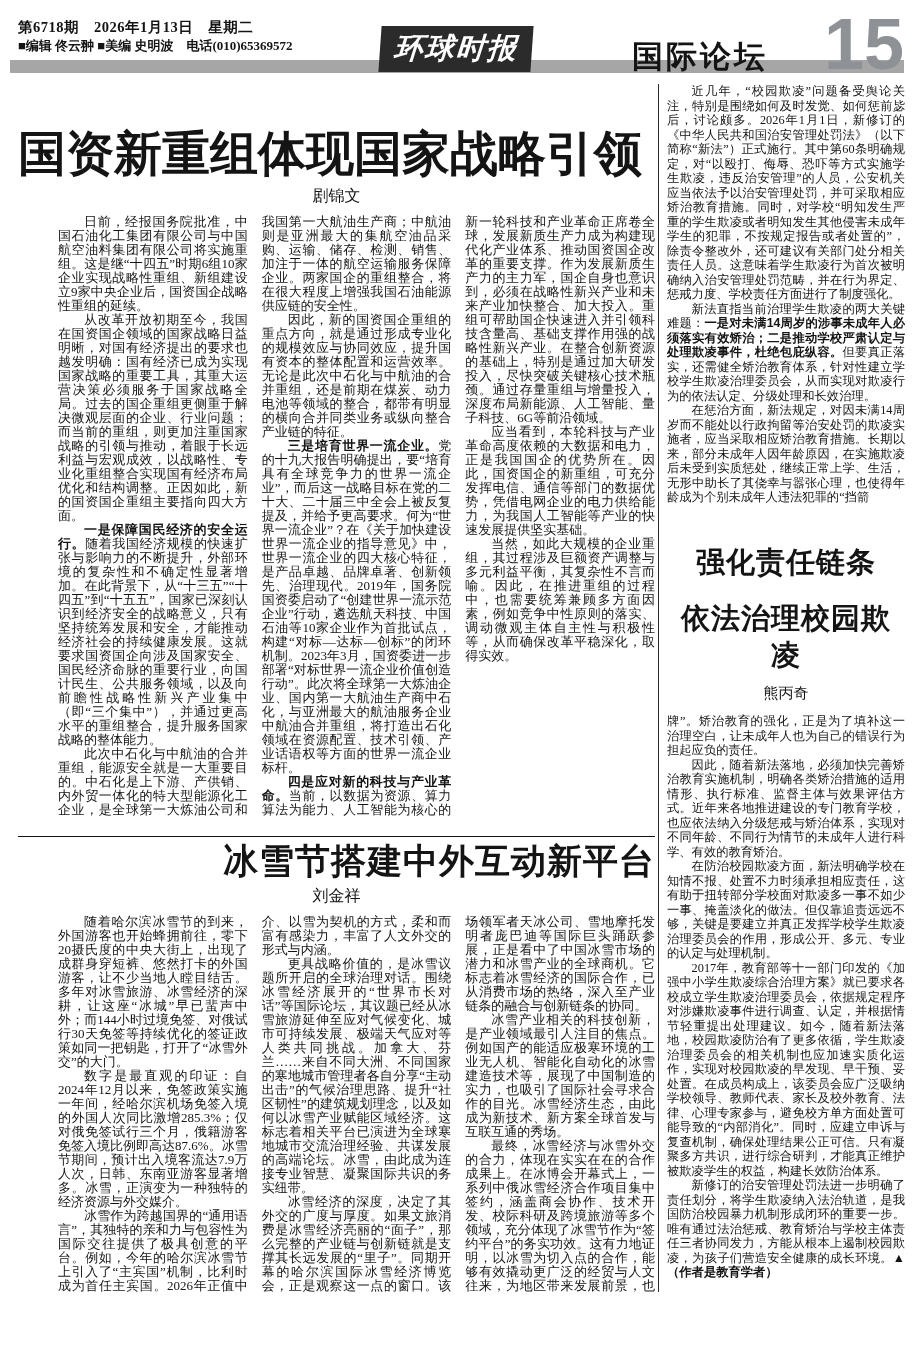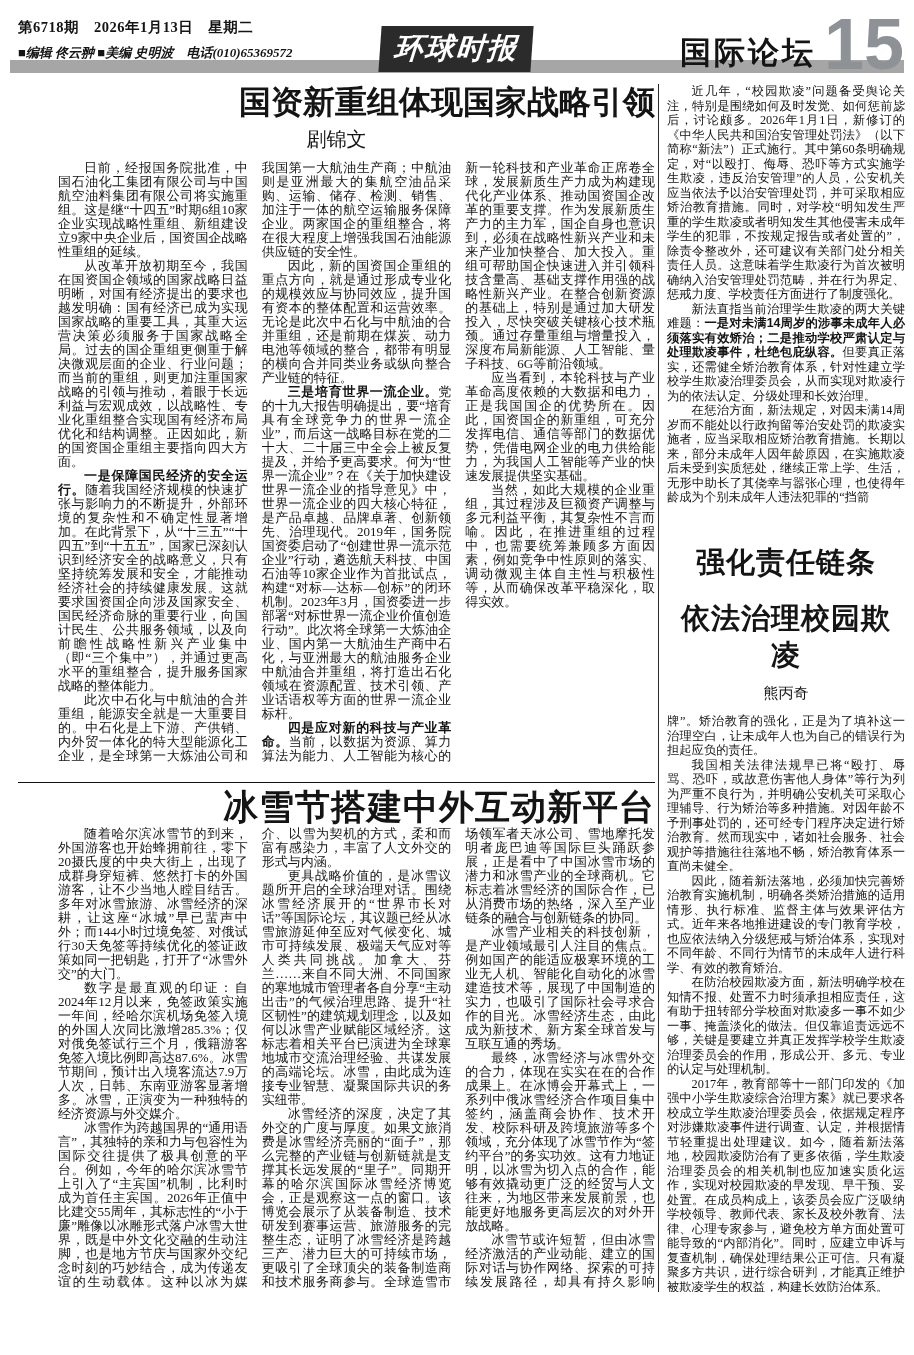--- a/index.html
+++ b/index.html
@@ -1,45 +1,45 @@
 <!DOCTYPE html>
 <html><head>
 <meta charset="utf-8">
 <style>
   html,body{margin:0;padding:0;background:#fff;}
   .page{position:relative;width:914px;height:1292px;background:#fff;overflow:hidden;
         font-family:"Liberation Serif","DejaVu Serif",serif;color:#141414;}
   
   .mast-meta{position:absolute;left:18px;top:18px;z-index:2;}
   .issue-line{font-size:14.5px;font-weight:bold;letter-spacing:.5px;}
-  .editor-line{font-size:13px;font-weight:bold;margin-top:7px;font-style:italic;}
+  .editor-line{font-size:13px;font-weight:bold;}
   .gray-bar{position:absolute;left:10px;top:60px;width:894px;height:13px;background:#a6a6a6;z-index:1;}
   .logo-box{position:absolute;left:380px;top:26px;width:152px;height:46px;background:#2b2b2b;
             color:#fff;display:flex;align-items:center;justify-content:center;z-index:3;
             font-size:29px;font-weight:bold;font-style:italic;letter-spacing:2px;
             transform:skewX(-4deg);}
-  .section-head{position:absolute;right:10px;top:10px;display:flex;align-items:flex-start;z-index:2;}
+  .section-head{position:absolute;right:10px;top:10px;display:flex;align-items:flex-end;z-index:2;gap:48px;}
   .section-name{font-size:31px;font-weight:bold;letter-spacing:3px;margin-top:22px;}
   .page-num{font-size:72px;font-weight:bold;line-height:.95;margin-left:8px;
             font-family:Liberation Sans, sans-serif;}
   
   .left-region{position:absolute;left:18px;top:84px;width:637px;}
   .vdiv{position:absolute;left:658px;top:84px;width:1px;height:1248px;background:#2a2a2a;}
   .right-region{position:absolute;left:667px;top:84px;width:238px;}
   
   p{margin:0;text-indent:2em;}
   p.noindent{text-indent:0;}
   .lead{font-family:"Liberation Sans","DejaVu Sans",sans-serif;font-weight:bold;}
   .cols{column-count:3;column-gap:14px;column-fill:auto;overflow:hidden;
         text-align:justify;font-size:13px;line-height:14px;margin-left:40px;}
   
   .a1-title{font-family:"Liberation Sans","DejaVu Sans",sans-serif;font-weight:900;
-            font-size:32px;line-height:1.15;text-align:right;white-space:nowrap;
-            letter-spacing:0;}
-  .byline{text-align:center;font-size:20px;margin:5px 0 8px;text-indent:0;}
+            font-size:48px;line-height:1.15;text-align:left;white-space:nowrap;
+            letter-spacing:0;margin-top:42px;}
+  .byline{text-align:center;font-size:16px;margin:5px 0 8px;text-indent:0;}
   .a1-cols{height:612px;}
   .rule{border:none;border-top:1.5px solid #111;margin:9px 0 4px;}
   
   .a2-title{font-family:"Liberation Sans","DejaVu Sans",sans-serif;font-weight:900;
             font-size:35px;line-height:1.15;text-align:right;letter-spacing:1px;}
   .a2-cols{height:468px;}
   
   .a3-text{text-align:justify;font-size:12.3px;line-height:14.5px;}
   .a3-partA{height:442px;overflow:hidden;}
   .a3-titleblock{text-align:center;margin:12px 0 4px;}
@@ -75,20 +75,21 @@
         <p><span>因此，新的国资国企重组的重点方向，就是通过形成专业化的规模效应与协同效应，提升国有资本的整体配置和运营效率。无论是此次中石化与中航油的合并重组，还是前期在煤炭、动力电池等领域的整合，都带有明显的横向合并同类业务或纵向整合产业链的特征。</span></p>
         <p><span class="lead">三是培育世界一流企业。</span><span>党的十九大报告明确提出，要“培育具有全球竞争力的世界一流企业”，而后这一战略目标在党的二十大、二十届三中全会上被反复提及，并给予更高要求。何为“世界一流企业”？在《关于加快建设世界一流企业的指导意见》中，世界一流企业的四大核心特征，是产品卓越、品牌卓著、创新领先、治理现代。2019年，国务院国资委启动了“创建世界一流示范企业”行动，遴选航天科技、中国石油等10家企业作为首批试点，构建“对标—达标—创标”的闭环机制。2023年3月，国资委进一步部署“对标世界一流企业价值创造行动”。此次将全球第一大炼油企业、国内第一大航油生产商中石化，与亚洲最大的航油服务企业中航油合并重组，将打造出石化领域在资源配置、技术引领、产业话语权等方面的世界一流企业标杆。</span></p>
         <p><span class="lead">四是应对新的科技与产业革命。</span><span>当前，以数据为资源、算力算法为能力、人工智能为核心的新一轮科技和产业革命正席卷全球，发展新质生产力成为构建现代化产业体系、推动国资国企改革的重要支撑。作为发展新质生产力的主力军，国企自身也意识到，必须在战略性新兴产业和未来产业加快整合、加大投入。重组可帮助国企快速进入并引领科技含量高、基础支撑作用强的战略性新兴产业。在整合创新资源的基础上，特别是通过加大研发投入，尽快突破关键核心技术瓶颈。通过存量重组与增量投入，深度布局新能源、人工智能、量子科技、6G等前沿领域。</span></p>
         <p><span>应当看到，本轮科技与产业革命高度依赖的大数据和电力，正是我国国企的优势所在。因此，国资国企的新重组，可充分发挥电信、通信等部门的数据优势，凭借电网企业的电力供给能力，为我国人工智能等产业的快速发展提供坚实基础。</span></p>
         <p><span>当然，如此大规模的企业重组，其过程涉及巨额资产调整与多元利益平衡，其复杂性不言而喻。因此，在推进重组的过程中，也需要统筹兼顾多方面因素，例如竞争中性原则的落实、调动微观主体自主性与积极性等，从而确保改革平稳深化，取得实效。</span></p>
       </div>
 
     <hr class="rule">
 
     <div class="a2-title">冰雪节搭建中外互动新平台</div>
+    <p class="byline">刘金祥</p>
     <div class="cols a2-cols">
         <p><span>随着哈尔滨冰雪节的到来，外国游客也开始蜂拥前往，零下20摄氏度的中央大街上，出现了成群身穿短裤、悠然打卡的外国游客，让不少当地人瞠目结舌。多年对冰雪旅游、冰雪经济的深耕，让这座“冰城”早已蜚声中外；而144小时过境免签、对俄试行30天免签等持续优化的签证政策如同一把钥匙，打开了“冰雪外交”的大门。</span></p>
         <p><span>数字是最直观的印证：自2024年12月以来，免签政策实施一年间，经哈尔滨机场免签入境的外国人次同比激增285.3%；仅对俄免签试行三个月，俄籍游客免签入境比例即高达87.6%。冰雪节期间，预计出入境客流达7.9万人次，日韩、东南亚游客显著增多。冰雪，正演变为一种独特的经济资源与外交媒介。</span></p>
         <p><span>冰雪作为跨越国界的“通用语言”，其独特的亲和力与包容性为国际交往提供了极具创意的平台。例如，今年的哈尔滨冰雪节上引入了“主宾国”机制，比利时成为首任主宾国。2026年正值中比建交55周年，其标志性的“小于廉”雕像以冰雕形式落户冰雪大世界，既是中外文化交融的生动注脚，也是地方节庆与国家外交纪念时刻的巧妙结合，成为传递友谊的生动载体。这种以冰为媒介、以雪为契机的方式，柔和而富有感染力，丰富了人文外交的形式与内涵。</span></p>
         <p><span>更具战略价值的，是冰雪议题所开启的全球治理对话。围绕冰雪经济展开的“世界市长对话”等国际论坛，其议题已经从冰雪旅游延伸至应对气候变化、城市可持续发展、极端天气应对等人类共同挑战。加拿大、芬兰……来自不同大洲、不同国家的寒地城市管理者各自分享“主动出击”的气候治理思路、提升“社区韧性”的建筑规划理念，以及如何以冰雪产业赋能区域经济。这标志着相关平台已演进为全球寒地城市交流治理经验、共谋发展的高端论坛。冰雪，由此成为连接专业智慧、凝聚国际共识的务实纽带。</span></p>
         <p><span>冰雪经济的深度，决定了其外交的广度与厚度。如果文旅消费是冰雪经济亮丽的“面子”，那么完整的产业链与创新链就是支撑其长远发展的“里子”。同期开幕的哈尔滨国际冰雪经济博览会，正是观察这一点的窗口。该博览会展示了从装备制造、技术研发到赛事运营、旅游服务的完整生态，证明了冰雪经济是跨越三产、潜力巨大的可持续市场，更吸引了全球顶尖的装备制造商和技术服务商参与。全球造雪市场领军者天冰公司、雪地摩托发明者庞巴迪等国际巨头踊跃参展，正是看中了中国冰雪市场的潜力和冰雪产业的全球商机。它标志着冰雪经济的国际合作，已从消费市场的热络，深入至产业链条的融合与创新链条的协同。</span></p>
         <p><span>冰雪产业相关的科技创新，是产业领域最引人注目的焦点。例如国产的能适应极寒环境的工业无人机、智能化自动化的冰雪建造技术等，展现了中国制造的实力，也吸引了国际社会寻求合作的目光。冰雪经济生态，由此成为新技术、新方案全球首发与互联互通的秀场。</span></p>
         <p><span>最终，冰雪经济与冰雪外交的合力，体现在实实在在的合作成果上。在冰博会开幕式上，一系列中俄冰雪经济合作项目集中签约，涵盖商会协作、技术开发、校际科研及跨境旅游等多个领域，充分体现了冰雪节作为“签约平台”的务实功效。这有力地证明，以冰雪为切入点的合作，能够有效撬动更广泛的经贸与人文往来，为地区带来发展前景，也能更好地服务更高层次的对外开放战略。</span></p>
         <p><span>冰雪节或许短暂，但由冰雪经济激活的产业动能、建立的国际对话与协作网络、探索的可持续发展路径，却具有持久影响力。当世界因冰雪而相聚，其展开的对话、达成的合作、建立的信任，远超出节庆本身。这昭示着，冰雪经济及其衍生的外交实践，正以一种新颖而有力的方式，参与塑造更加联动包容的国际关系新图景。</span></p>
       </div>
@@ -102,21 +103,20 @@
         <p><span>新法直指当前治理学生欺凌的两大关键难题：</span><span class="lead">一是对未满14周岁的涉事未成年人必须落实有效矫治；二是推动学校严肃认定与处理欺凌事件，杜绝包庇纵容。</span><span>但要真正落实，还需健全矫治教育体系，针对性建立学校学生欺凌治理委员会，从而实现对欺凌行为的依法认定、分级处理和长效治理。</span></p>
         <p><span>在惩治方面，新法规定，对因未满14周岁而不能处以行政拘留等治安处罚的欺凌实施者，应当采取相应矫治教育措施。长期以来，部分未成年人因年龄原因，在实施欺凌后未受到实质惩处，继续正常上学、生活，无形中助长了其侥幸与嚣张心理，也使得年龄成为个别未成年人违法犯罪的“挡箭</span></p>
       </div>
     <div class="a3-titleblock">
       <div class="a3-title">强化责任链条</div>
       <div class="a3-title">依法治理校园欺凌</div>
       <p class="a3-byline">熊丙奇</p>
     </div>
     <div class="a3-text a3-partB">
         <p class="noindent"><span>牌”。矫治教育的强化，正是为了填补这一治理空白，让未成年人也为自己的错误行为担起应负的责任。</span></p>
-        <p><span>我国相关法律法规早已将“殴打、辱骂、恐吓，或故意伤害他人身体”等行为列为严重不良行为，并明确公安机关可采取心理辅导、行为矫治等多种措施。对因年龄不予刑事处罚的，还可经专门程序决定进行矫治教育。然而现实中，诸如社会服务、社会观护等措施往往落地不畅，矫治教育体系一直尚未健全。</span></p>
         <p><span>因此，随着新法落地，必须加快完善矫治教育实施机制，明确各类矫治措施的适用情形、执行标准、监督主体与效果评估方式。近年来各地推进建设的专门教育学校，也应依法纳入分级惩戒与矫治体系，实现对不同年龄、不同行为情节的未成年人进行科学、有效的教育矫治。</span></p>
         <p><span>在防治校园欺凌方面，新法明确学校在知情不报、处置不力时须承担相应责任，这有助于扭转部分学校面对欺凌多一事不如少一事、掩盖淡化的做法。但仅靠追责远远不够，关键是要建立并真正发挥学校学生欺凌治理委员会的作用，形成公开、多元、专业的认定与处理机制。</span></p>
         <p><span>2017年，教育部等十一部门印发的《加强中小学生欺凌综合治理方案》就已要求各校成立学生欺凌治理委员会，依据规定程序对涉嫌欺凌事件进行调查、认定，并根据情节轻重提出处理建议。如今，随着新法落地，校园欺凌防治有了更多依循，学生欺凌治理委员会的相关机制也应加速实质化运作，实现对校园欺凌的早发现、早干预、妥处置。在成员构成上，该委员会应广泛吸纳学校领导、教师代表、家长及校外教育、法律、心理专家参与，避免校方单方面处置可能导致的“内部消化”。同时，应建立申诉与复查机制，确保处理结果公正可信。只有凝聚多方共识，进行综合研判，才能真正维护被欺凌学生的权益，构建长效防治体系。</span></p>
         <p><span>新修订的治安管理处罚法进一步明确了责任划分，将学生欺凌纳入法治轨道，是我国防治校园暴力机制形成闭环的重要一步。唯有通过法治惩戒、教育矫治与学校主体责任三者协同发力，方能从根本上遏制校园欺凌，为孩子们营造安全健康的成长环境。</span><span class="lead">▲（作者是教育学者）</span></p>
       </div>
   </div>
 
 </div>
 
 </body></html>

